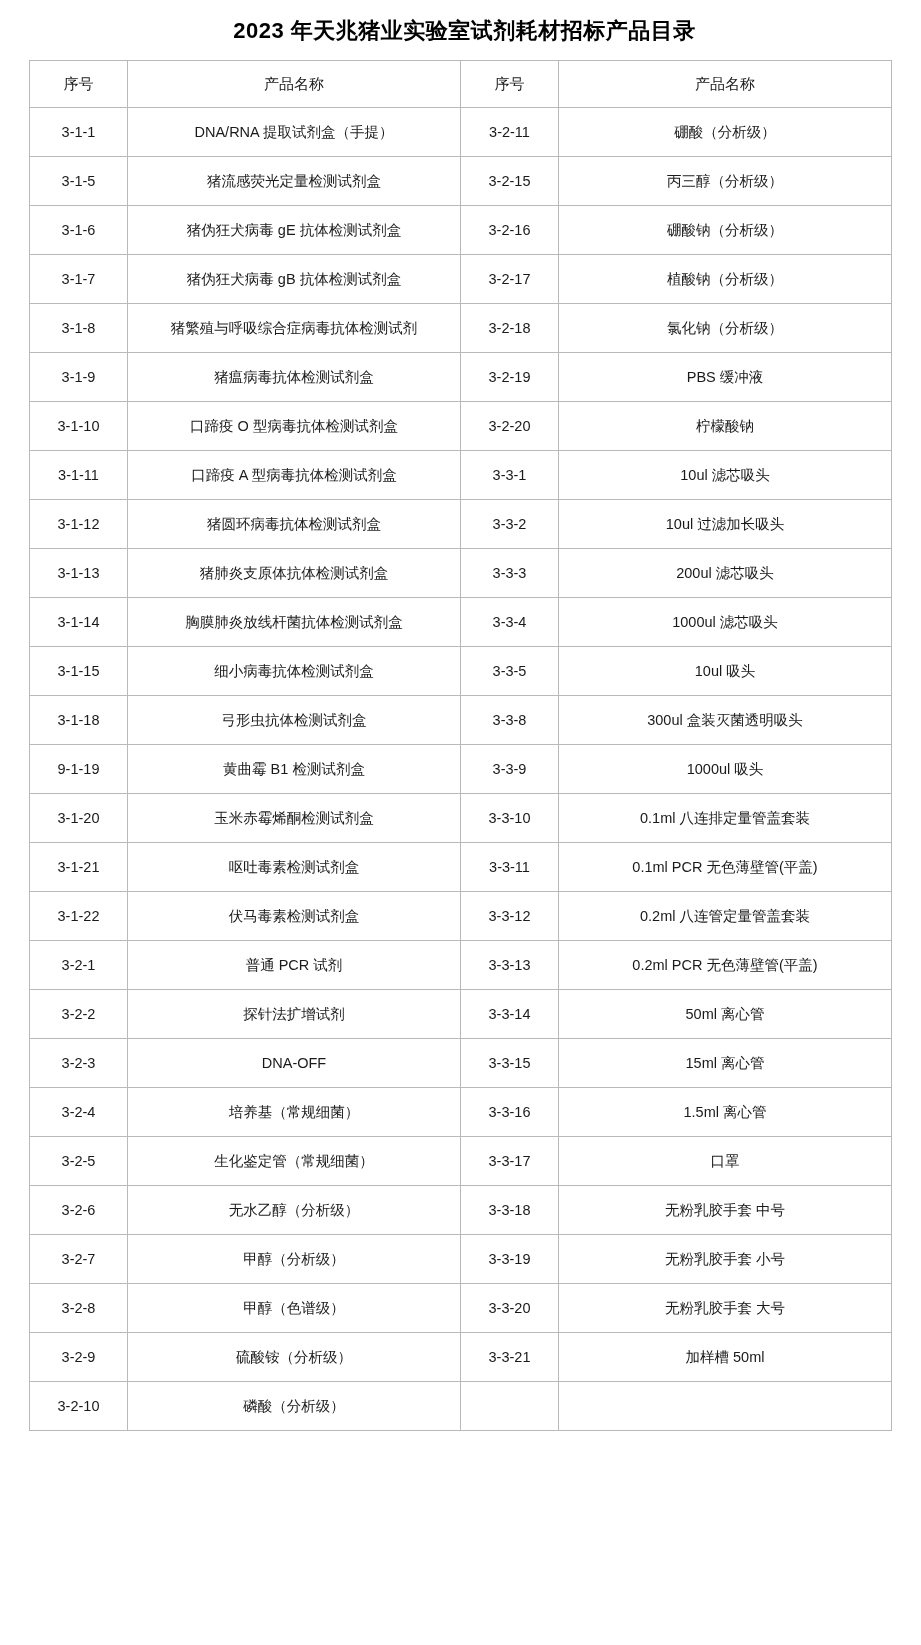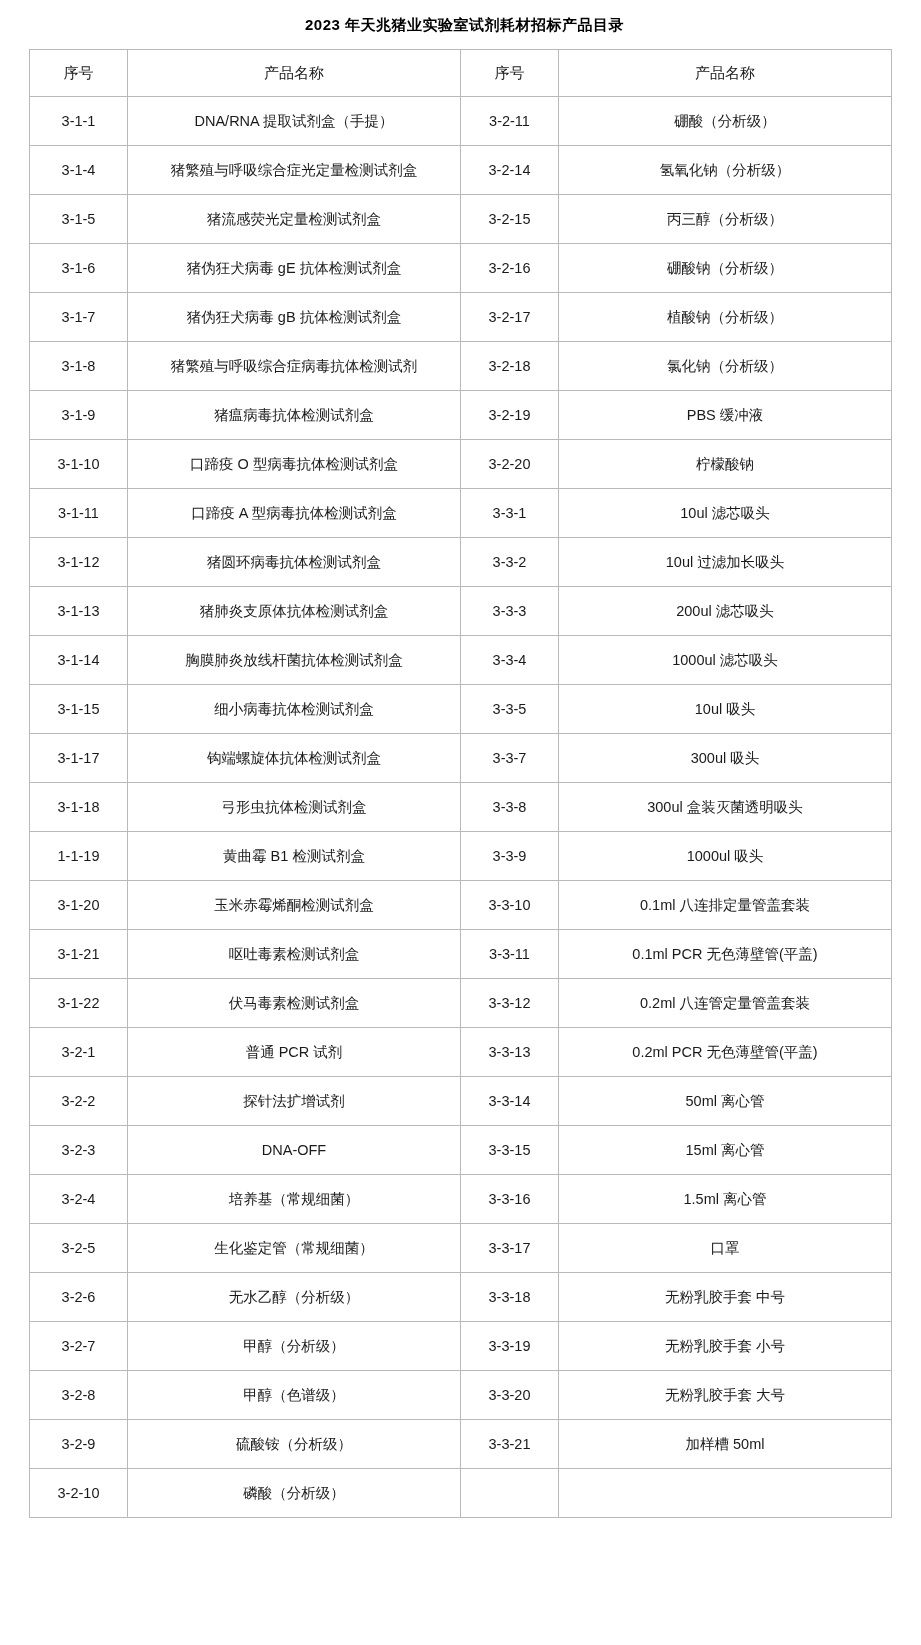--- a/index.html
+++ b/index.html
@@ -12,21 +12,21 @@
     font-family: "Liberation Sans", "DejaVu Sans", sans-serif;
     color: #1a1a1a;
   }
   .page {
     width: 921px;
     box-sizing: border-box;
     padding: 0;
   }
   .doc-title {
     text-align: center;
-    font-size: 15px;
+    font-size: 22px;
     font-weight: bold;
     letter-spacing: 0.5px;
     padding: 16px 0 14px 0;
     color: #000000;
     margin-left: 8px;
   }
   table.catalog {
     border-collapse: collapse;
     width: 862px;
     margin: 0 auto;
@@ -77,26 +77,20 @@
       </tr>
     </thead>
     <tbody>
         <tr>
           <td>3-1-1</td>
           <td>DNA/RNA 提取试剂盒（手提）</td>
           <td>3-2-11</td>
           <td>硼酸（分析级）</td>
         </tr>
         <tr>
-          <td>3-1-4</td>
-          <td>猪繁殖与呼吸综合症光定量检测试剂盒</td>
-          <td>3-2-14</td>
-          <td>氢氧化钠（分析级）</td>
-        </tr>
-        <tr>
           <td>3-1-5</td>
           <td>猪流感荧光定量检测试剂盒</td>
           <td>3-2-15</td>
           <td>丙三醇（分析级）</td>
         </tr>
         <tr>
           <td>3-1-6</td>
           <td>猪伪狂犬病毒 gE 抗体检测试剂盒</td>
           <td>3-2-16</td>
           <td>硼酸钠（分析级）</td>
@@ -149,33 +143,27 @@
           <td>3-3-4</td>
           <td>1000ul 滤芯吸头</td>
         </tr>
         <tr>
           <td>3-1-15</td>
           <td>细小病毒抗体检测试剂盒</td>
           <td>3-3-5</td>
           <td>10ul 吸头</td>
         </tr>
         <tr>
-          <td>3-1-17</td>
-          <td>钩端螺旋体抗体检测试剂盒</td>
-          <td>3-3-7</td>
-          <td>300ul 吸头</td>
-        </tr>
-        <tr>
           <td>3-1-18</td>
           <td>弓形虫抗体检测试剂盒</td>
           <td>3-3-8</td>
           <td>300ul 盒装灭菌透明吸头</td>
         </tr>
         <tr>
-          <td>1-1-19</td>
+          <td>9-1-19</td>
           <td>黄曲霉 B1 检测试剂盒</td>
           <td>3-3-9</td>
           <td>1000ul 吸头</td>
         </tr>
         <tr>
           <td>3-1-20</td>
           <td>玉米赤霉烯酮检测试剂盒</td>
           <td>3-3-10</td>
           <td>0.1ml 八连排定量管盖套装</td>
         </tr>

